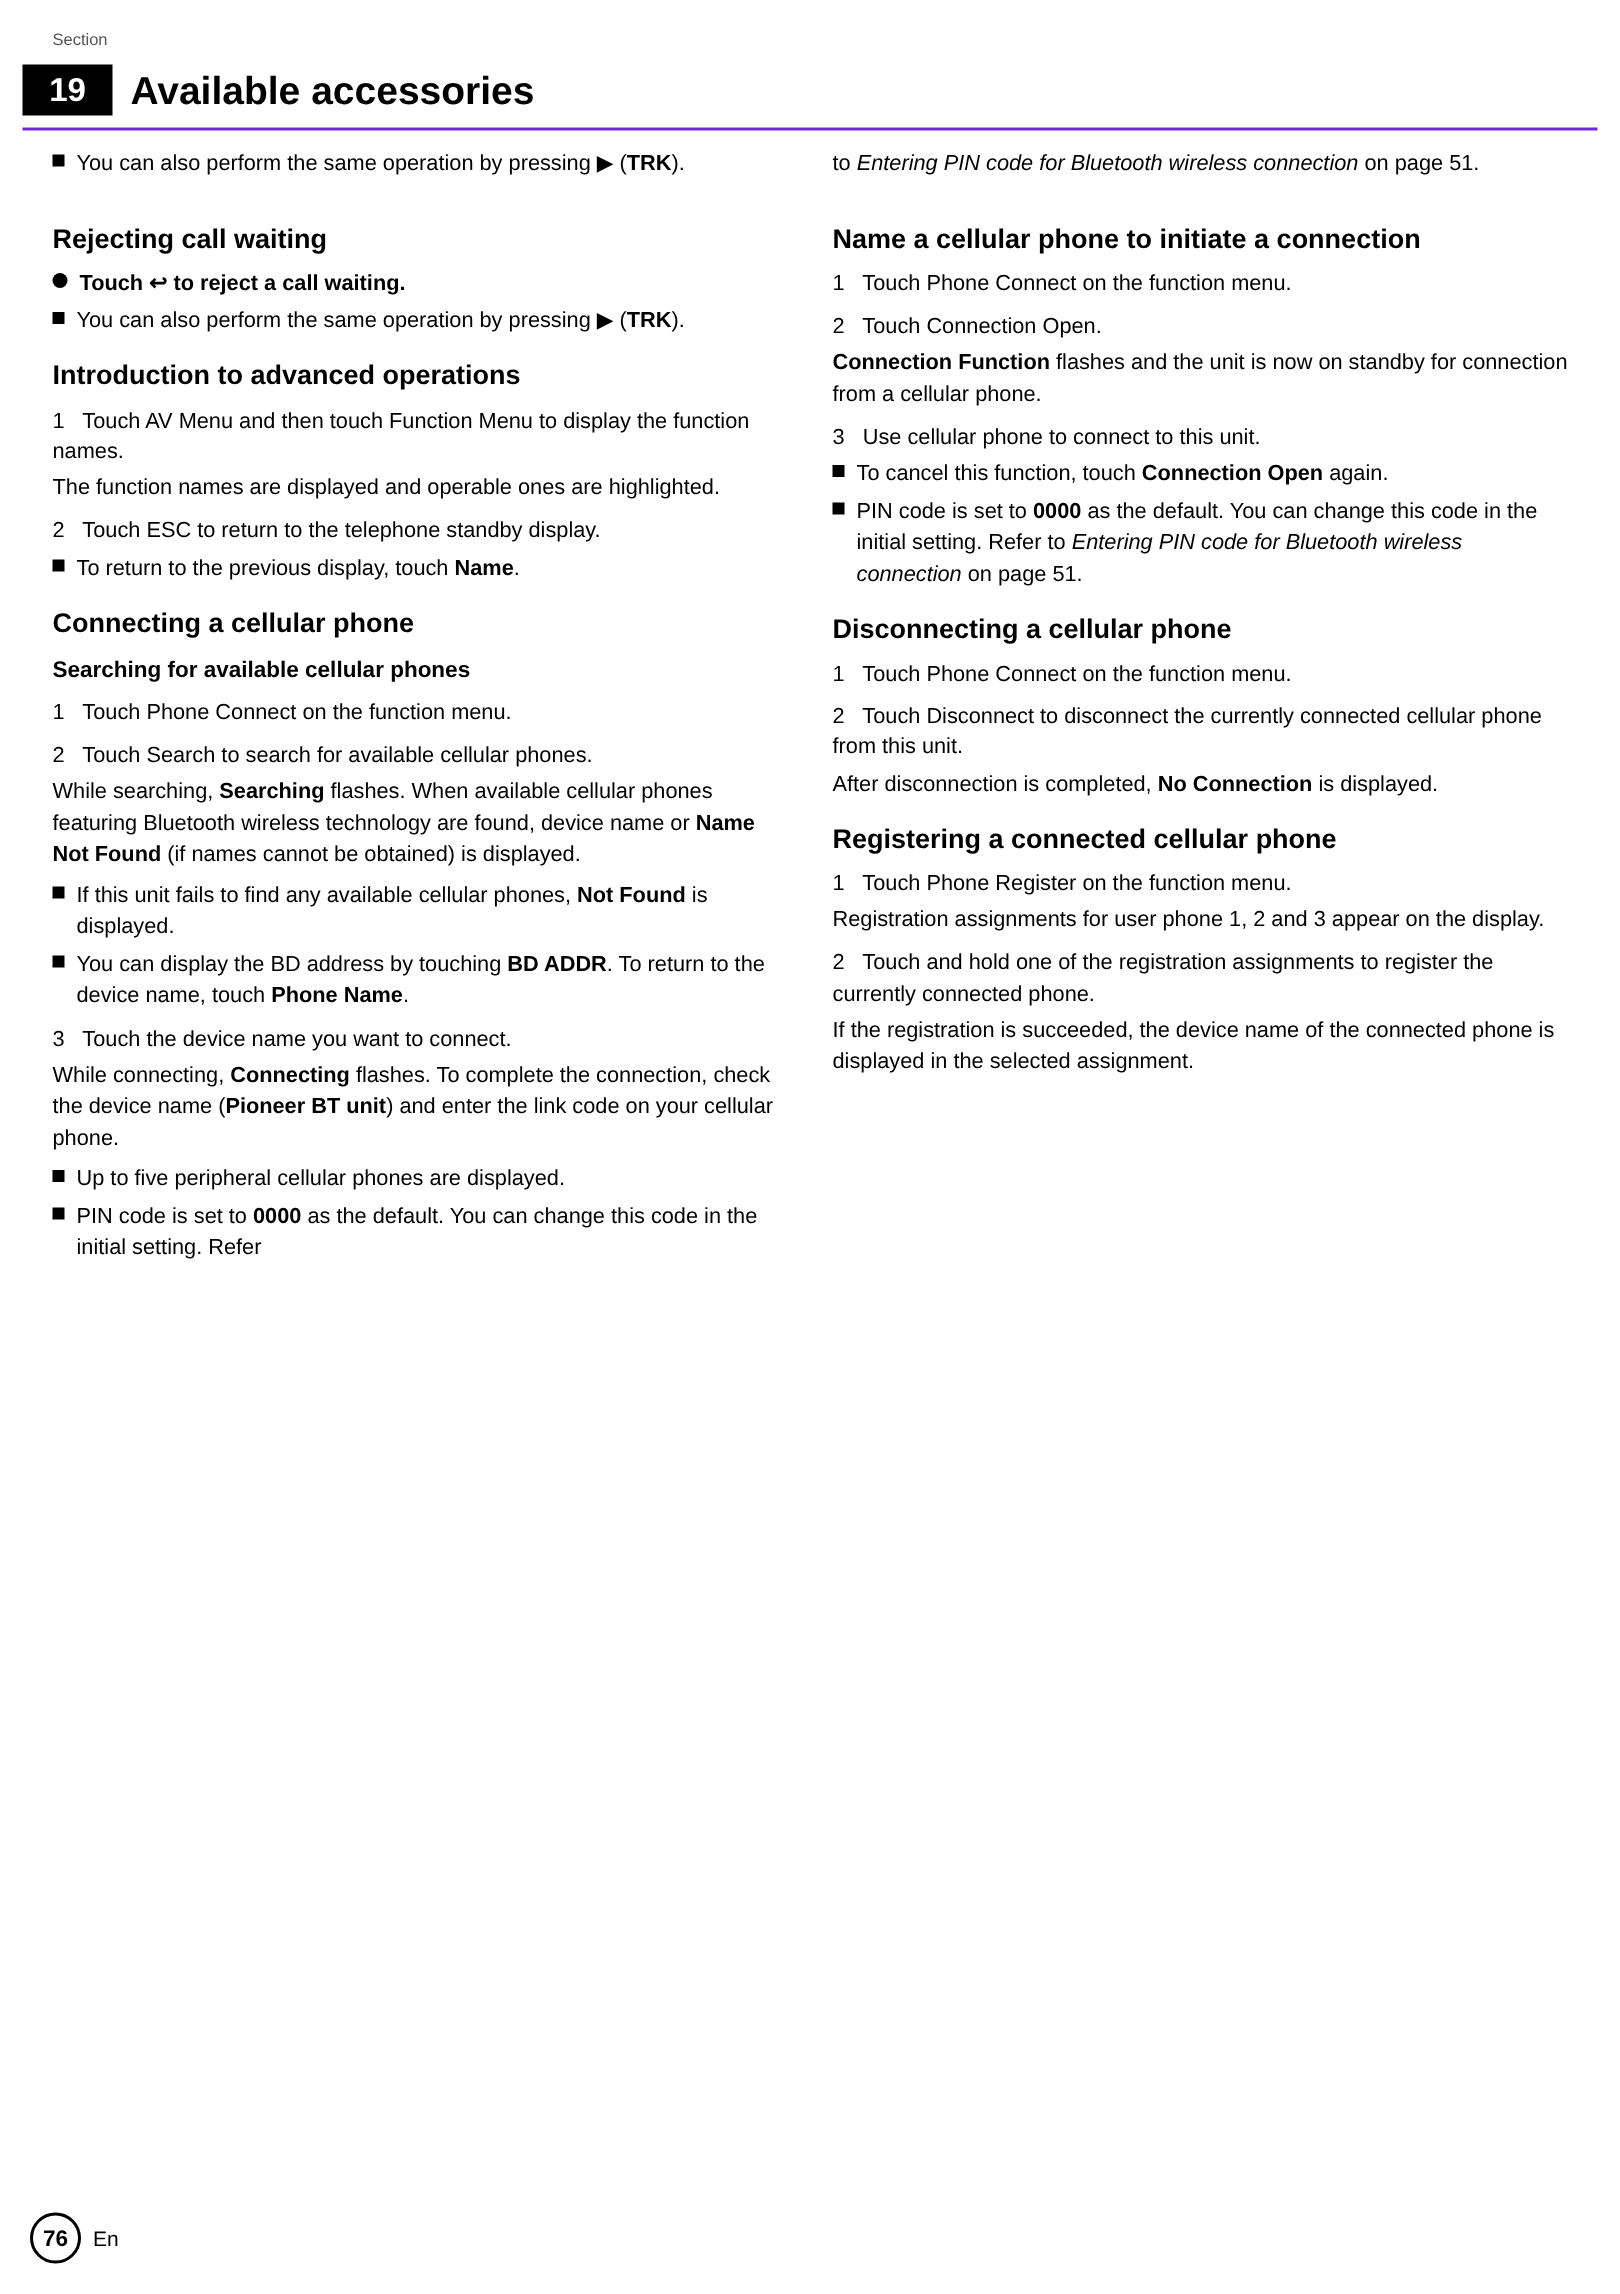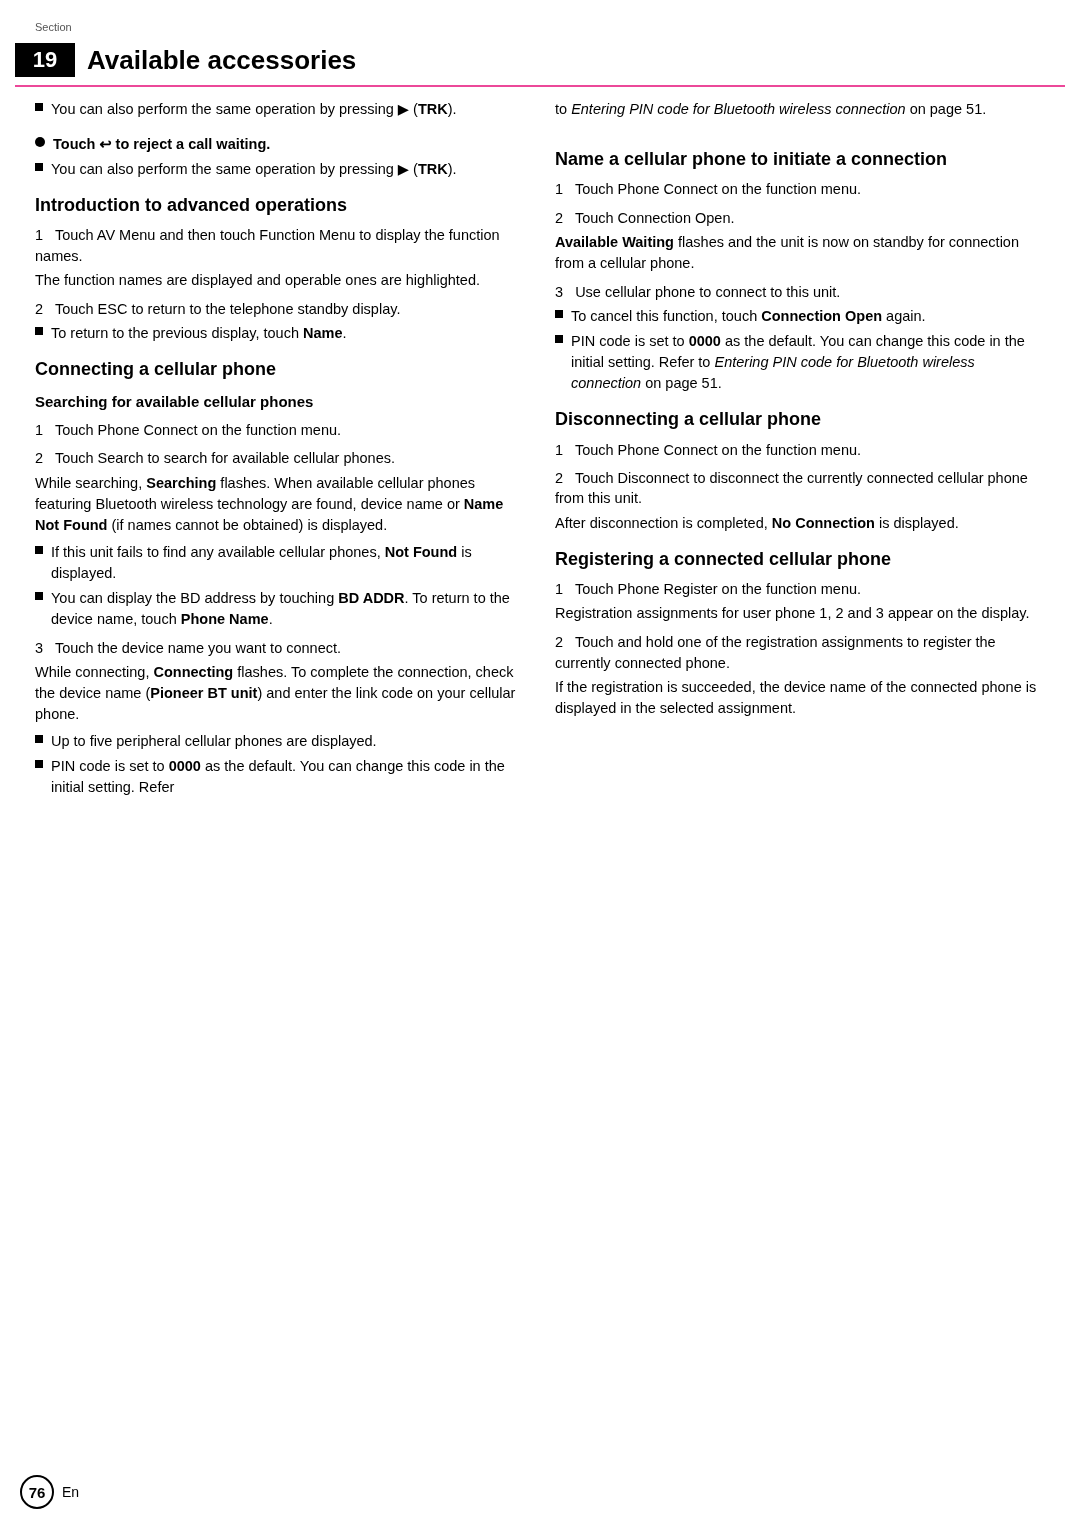--- a/index.html
+++ b/index.html
@@ -22,21 +22,21 @@
       width: 1080px;
       min-height: 1529px;
       padding: 15px;
       position: relative;
     }
 
     
     .section-header {
       display: flex;
       align-items: center;
-      border-bottom: 2px solid #ec4899;
+      border-bottom: 2px solid #6d28d9;
       padding: 8px 20px 8px 0;
       margin-bottom: 0;
     }
 
     .section-label {
       font-size: 11px;
       color: #555;
       position: absolute;
       top: 6px;
       left: 20px;
@@ -213,20 +213,21 @@
     </div>
     <div class="top-right">
       <p>to <em>Entering PIN code for Bluetooth wireless connection</em> on page 51.</p>
     </div>
   </div>
 
   <div class="two-col">
 
     <div class="col-left">
 
+      <h2 class="subsection">Rejecting call waiting</h2>
       <div class="bullet-item">
         <span class="bullet-circle"></span>
         <span><strong>Touch ↩ to reject a call waiting.</strong></span>
       </div>
       <div class="bullet-item">
         <span class="bullet-square"></span>
         <span>You can also perform the same operation by pressing ▶ (<strong>TRK</strong>).</span>
       </div>
 
       <h2 class="subsection"><span>Introduction to advanced operations</span></h2>
@@ -282,21 +283,21 @@
 
       <h2 class="subsection">Name a cellular phone to initiate a connection</h2>
 
       <h4 class="step">
         <span>1&nbsp;&nbsp; Touch Phone Connect on the function menu.</span>
       </h4>
 
       <h4 class="step">
         <span>2&nbsp;&nbsp; Touch Connection Open.</span>
       </h4>
-      <p><strong>Available Waiting</strong> flashes and the unit is now on standby for connection from a cellular phone.</p>
+      <p><strong>Connection Function</strong> flashes and the unit is now on standby for connection from a cellular phone.</p>
 
       <h4 class="step">
         <span>3&nbsp;&nbsp; Use cellular phone to connect to this unit.</span>
       </h4>
       <div class="bullet-item">
         <span class="bullet-square"></span>
         <span>To cancel this function, touch <strong>Connection Open</strong> again.</span>
       </div>
       <div class="bullet-item">
         <span class="bullet-square"></span>

